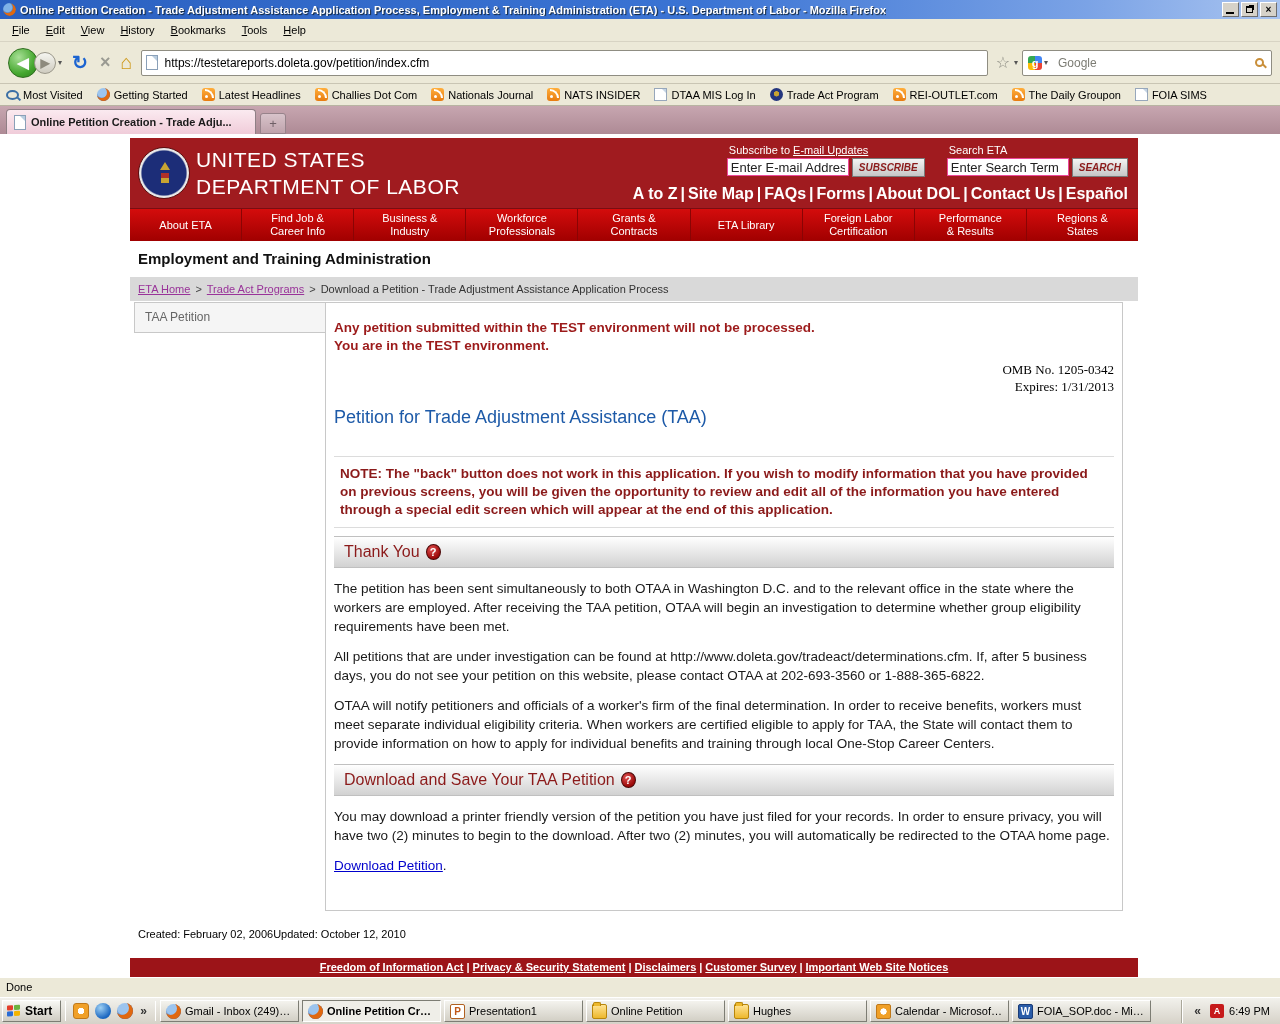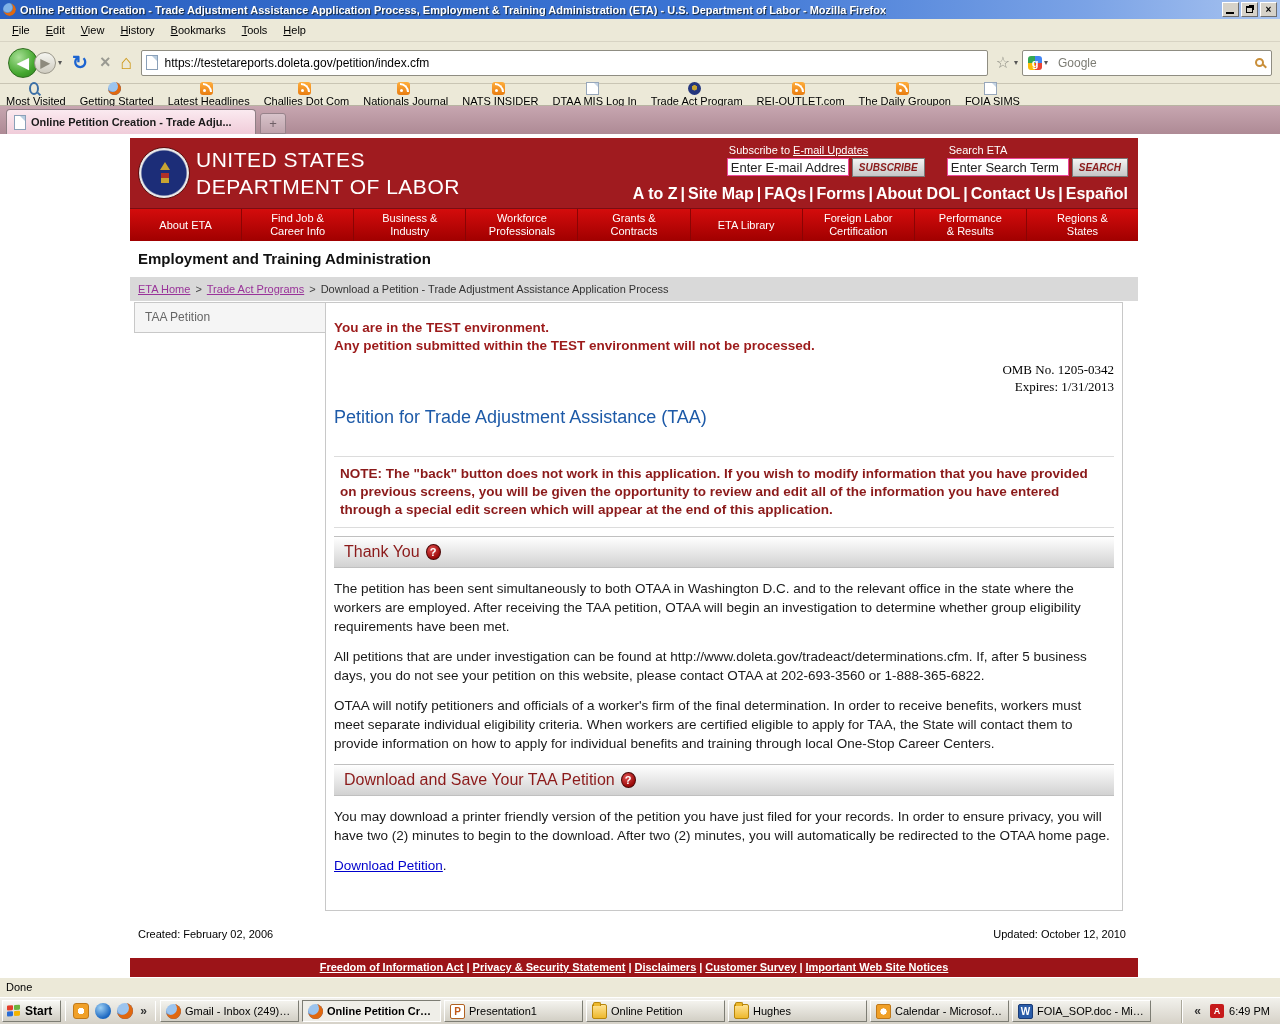--- a/index.html
+++ b/index.html
@@ -48,21 +48,21 @@
     display:flex;align-items:center;padding:0 5px;}
   .g-logo{width:14px;height:14px;border-radius:3px;position:relative;flex:0 0 14px;
     background:conic-gradient(#4285f4 0 25%,#ea4335 0 50%,#fbbc05 0 75%,#34a853 0);}
   .g-logo span{position:absolute;inset:0;color:#fff;font-size:11px;font-weight:bold;text-align:center;line-height:14px;}
   .searchbox input{border:0;outline:0;flex:1;font-size:12px;color:#7c7c74;font-family:"Liberation Sans",sans-serif;background:transparent;padding-left:6px;}
   .mag-glyph{width:9px;height:9px;border:2px solid #c98f3a;border-radius:50%;position:relative;flex:0 0 9px;margin-right:2px;}
   .mag-glyph::after{content:"";position:absolute;width:5px;height:2px;background:#c98f3a;transform:rotate(45deg);right:-5px;bottom:-2px;}
   
   .bookmarksbar{position:absolute;top:84px;left:0;width:1280px;height:22px;background:#ece9d8;
     display:flex;align-items:center;font-size:11px;color:#000;padding-left:6px;border-bottom:1px solid #b8b4a2;}
-  .bm{display:flex;align-items:center;margin-right:14px;white-space:nowrap;flex-direction:column;}
+  .bm{display:flex;align-items:center;margin-right:14px;white-space:nowrap;}
   .bm i{width:13px;height:13px;margin-right:4px;display:inline-block;flex:0 0 13px;}
   .ic-magnifier{border:2px solid #3a6ea5;border-radius:50%;width:10px !important;height:10px !important;position:relative;}
   .ic-magnifier::after{content:"";position:absolute;width:4px;height:2px;background:#3a6ea5;transform:rotate(45deg);right:-4px;bottom:-2px;}
   .ic-firefox{border-radius:50%;background:radial-gradient(circle at 40% 35%,#9cc4ee 0 40%,#2a5ca8 60%);box-shadow:inset -2px -2px 0 1px #e06810;}
   .ic-rss{border-radius:3px;background:linear-gradient(#ffae3c,#e87c10);position:relative;}
   .ic-rss::before{content:"";position:absolute;left:3px;bottom:3px;width:3px;height:3px;border-radius:50%;background:#fff;}
   .ic-rss::after{content:"";position:absolute;left:3px;bottom:3px;width:7px;height:7px;border:2px solid #fff;border-left:0;border-bottom:0;border-radius:0 9px 0 0;}
   .ic-page{background:#fff;border:1px solid #97a7bb;position:relative;}
   .ic-page::before{content:"";position:absolute;top:0;right:0;border-style:solid;border-width:0 4px 4px 0;border-color:transparent #c4d4e4 transparent transparent;}
   .ic-seal{border-radius:50%;background:radial-gradient(circle at 50% 45%,#c8a432 0 25%,#24367e 30% 75%,#d8d8d8 78%);}
@@ -116,21 +116,21 @@
   .noteblock{border-top:1px solid #dcdcdc;border-bottom:1px solid #dcdcdc;padding:8px 6px;
     color:#8b1a1a;font-weight:bold;font-size:13.5px;line-height:18px;}
   .sectionbar{height:32px;margin-top:8px;background:linear-gradient(#ffffff,#d2d2d2);
     border-top:1px solid #c0c0c0;border-bottom:1px solid #c0c0c0;display:flex;align-items:center;
     padding-left:10px;color:#8b1a1a;font-size:16px;}
   .helpicon{width:15px;height:16px;margin-left:6px;border-radius:50%;background:radial-gradient(circle at 35% 30%,#e05050,#9c0a0a 70%);
     border:1px solid #4a0505;color:#fff;font-size:11px;font-weight:bold;text-align:center;line-height:15px;}
   .mainbox p{font-size:13.5px;color:#1a1a1a;line-height:19px;margin:11px 0;}
   .dl-link{color:#0000cc;text-decoration:underline;}
   .bottomnote{margin-top:46px;}
-  .dates{position:absolute;left:8px;right:12px;top:627px;font-size:11px;color:#000;display:flex;justify-content:space-between;}
+  .dates{position:absolute;left:8px;right:12px;top:627px;font-size:11px;color:#000;display:flex;justify-content:flex-start;}
   .sitefooter{height:19px;background:#9c1418;text-align:center;font-size:11px;color:#fff;font-weight:bold;line-height:18px;white-space:nowrap;}
   .sitefooter a{color:#fff;text-decoration:underline;}
   .sitefooter span{margin:0 3px;}
   
   .statusbar{position:absolute;top:977px;left:0;width:1280px;height:20px;background:#ece9d8;
     border-top:1px solid #fff;font-size:11px;color:#000;line-height:19px;padding-left:6px;}
   
   .taskbar{position:absolute;top:997px;left:0;width:1280px;height:27px;
     background:linear-gradient(#f2f1ec,#d6d2c8);border-top:1px solid #fff;display:flex;align-items:center;padding:0 2px;}
   .startbtn{height:22px;padding:0 8px 0 4px;display:flex;align-items:center;gap:4px;
@@ -340,22 +340,22 @@
 
     <div class="breadcrumb">
       <a>ETA Home</a><span class="sep">&gt;</span><a>Trade Act Programs</a><span class="sep">&gt;</span><span>Download a Petition - Trade Adjustment Assistance Application Process</span>
     </div>
 
     <div class="contentarea">
       <div class="sidebar-box">TAA Petition</div>
 
       <div class="mainbox">
         <div class="warn">
+          <div>Any petition submitted within the TEST environment will not be processed.</div>
           <div>You are in the TEST environment.</div>
-          <div>Any petition submitted within the TEST environment will not be processed.</div>
         </div>
         <div class="omb">
           <div>OMB No. 1205-0342</div>
           <div>Expires: 1/31/2013</div>
         </div>
         <div class="pagetitle">Petition for Trade Adjustment Assistance (TAA)</div>
 
         <div class="noteblock">NOTE: The "back" button does not work in this application. If you wish to modify information that you have provided on previous screens, you will be given the opportunity to review and edit all of the information you have entered through a special edit screen which will appear at the end of this application.</div>
 
         <div class="sectionbar">

